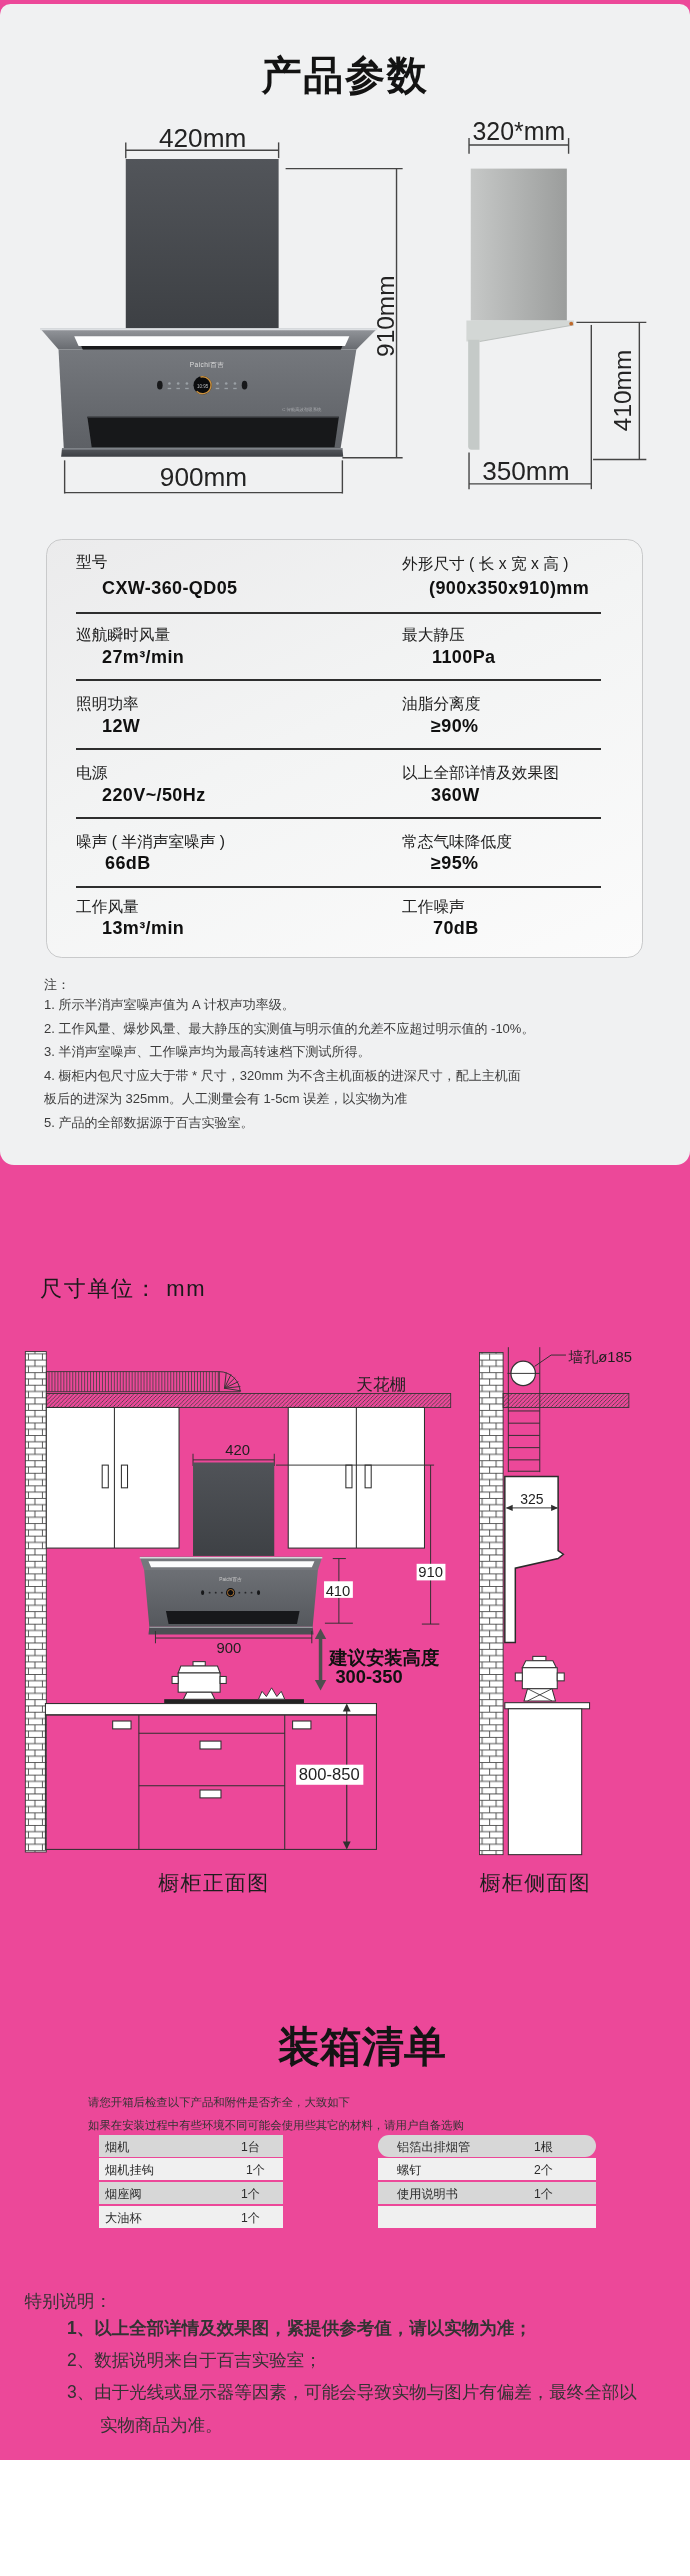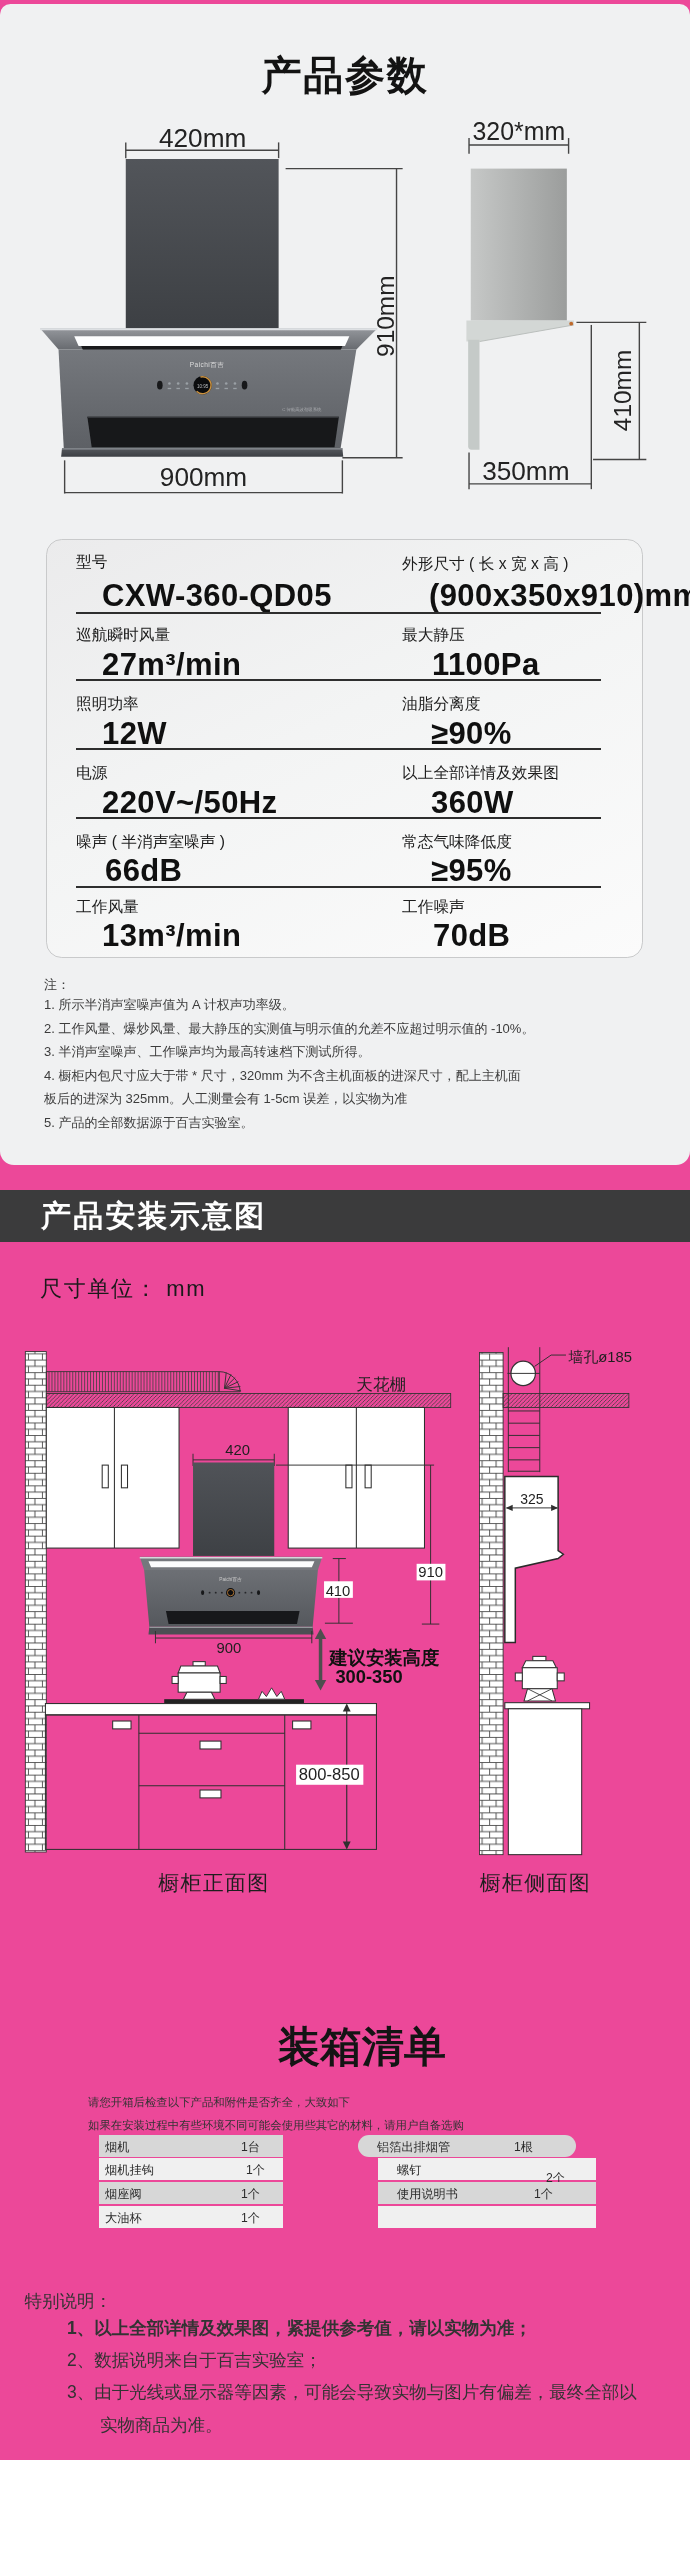--- a/index.html
+++ b/index.html
@@ -3,21 +3,21 @@
 <meta charset="utf-8">
 <style>
 html,body{margin:0;padding:0;}
 body{font-family:"Liberation Sans",sans-serif;background:#ffffff;}
 #page{position:relative;width:690px;height:2460px;overflow:hidden;background:#ec4899;}
 .abs{position:absolute;}
 .graycard{position:absolute;left:0;top:3.5px;width:690px;height:1161px;background:#f0f1f2;border-radius:10.5px 10.5px 14px 14px;}
 .t1{position:absolute;left:0;top:48px;width:690px;margin:0;text-align:center;font-size:40px;font-weight:700;color:#131313;letter-spacing:1.7px;}
 .panel{position:absolute;left:46px;top:539px;width:597px;height:419px;border-radius:15.7px;border:0.9px solid #c9cacb;background:linear-gradient(155deg,#ebebec 0%,#f3f4f4 45%,#fbfbfb 100%);box-sizing:border-box;}
 .pl{position:absolute;font-size:15.7px;color:#1c1c1c;white-space:nowrap;}
-.pv{position:absolute;font-size:31px;font-weight:700;color:#101010;white-space:nowrap;letter-spacing:0.4px;}
+.pv{position:absolute;font-size:18px;font-weight:700;color:#101010;white-space:nowrap;letter-spacing:0.4px;}
 .pdiv{position:absolute;left:76px;width:525px;height:1.7px;background:#2e2e2e;}
 .notes{position:absolute;left:44px;top:973px;font-size:13px;line-height:23.6px;color:#3c3c3c;white-space:nowrap;}
 .banner{position:absolute;left:0;top:1190px;width:690px;height:52px;background:#3b3b3c;}
 .banner span{position:absolute;left:41px;top:6.1px;font-size:30px;font-weight:700;color:#ffffff;letter-spacing:2.2px;}
 .unit{position:absolute;left:40px;top:1274px;font-size:22px;color:#1a1a1a;letter-spacing:1.7px;}
 .remark{position:absolute;left:40px;top:1924px;font-size:11.4px;line-height:19px;color:#333;white-space:nowrap;}
 .t2{position:absolute;left:0;top:2019px;width:724px;margin:0;text-align:center;font-size:42px;font-weight:700;color:#141414;}
 .intro{position:absolute;left:88px;font-size:11.4px;color:#333;white-space:nowrap;}
 .prow{position:absolute;height:22px;font-size:12.2px;color:#2b2b2b;text-decoration:underline;}
 .prow .n{position:absolute;top:4.4px;}
@@ -194,23 +194,20 @@
 <div class="pv" style="left:433px;top:918px;">70dB</div>
 
 <div class="notes" style="top:973px;">注：</div>
 <div class="notes" style="top:993px;">1. 所示半消声室噪声值为 A 计权声功率级。<br>
 2. 工作风量、爆炒风量、最大静压的实测值与明示值的允差不应超过明示值的 -10%。<br>
 3. 半消声室噪声、工作噪声均为最高转速档下测试所得。<br>
 4. 橱柜内包尺寸应大于带 * 尺寸，320mm 为不含主机面板的进深尺寸，配上主机面<br>
 板后的进深为 325mm。人工测量会有 1-5cm 误差，以实物为准<br>
 5. 产品的全部数据源于百吉实验室。</div>
 
-<div class="banner">
-      <span>产品安装示意图</span>
-    </div>
 
 <div class="unit">尺寸单位： mm</div>
 
 <svg class="abs" style="left:0;top:1346px;" width="690" height="564" viewBox="0 1540 790 645" xmlns="http://www.w3.org/2000/svg">
 <defs>
 <pattern id="brick" width="16" height="14.4" patternUnits="userSpaceOnUse">
           <rect width="16" height="14.4" fill="#ffffff"></rect>
           <path d="M0,0.5H16 M0,7.7H16 M8,0.5V7.7 M0.5,7.7V14.4" stroke="#3a3a3a" stroke-width="1" fill="none"></path>
         </pattern>
 <pattern id="hatchd" width="4.6" height="4.6" patternUnits="userSpaceOnUse">
@@ -419,28 +416,28 @@
 <div class="prow" style="left:99px;top:2182px;width:184px;background:#d7d7d7;">
       <span class="n" style="left:6.1px;">烟座阀</span>
       <span class="q" style="left:142px;">1个</span>
     </div>
 
 <div class="prow" style="left:99px;top:2206px;width:184px;background:#f0f0f0;">
       <span class="n" style="left:6.1px;">大油杯</span>
       <span class="q" style="left:142px;">1个</span>
     </div>
 
-<div class="prow" style="left:358px;top:2135px;width:218px;background:#d7d7d7;border-radius:11px;">
+<div class="prow" style="left:378px;top:2135px;width:218px;background:#d7d7d7;border-radius:11px;">
       <span class="n" style="left:19px;">铝箔出排烟管</span>
       <span class="q" style="left:156px;">1根</span>
     </div>
 
 <div class="prow" style="left:378px;top:2158px;width:218px;background:#f0f0f0;">
       <span class="n" style="left:19px;">螺钉</span>
-      <span class="q" style="left:168px;margin-top:8px;">2个</span>
+      <span class="q" style="left:156px;">2个</span>
     </div>
 
 <div class="prow" style="left:378px;top:2182px;width:218px;background:#d7d7d7;">
       <span class="n" style="left:19px;">使用说明书</span>
       <span class="q" style="left:156px;">1个</span>
     </div>
 
 <div class="prow" style="left:378px;top:2206px;width:218px;background:#f0f0f0;"></div>
 
 <div class="sp" style="left:24.5px;top:2289px;">特别说明：</div>

